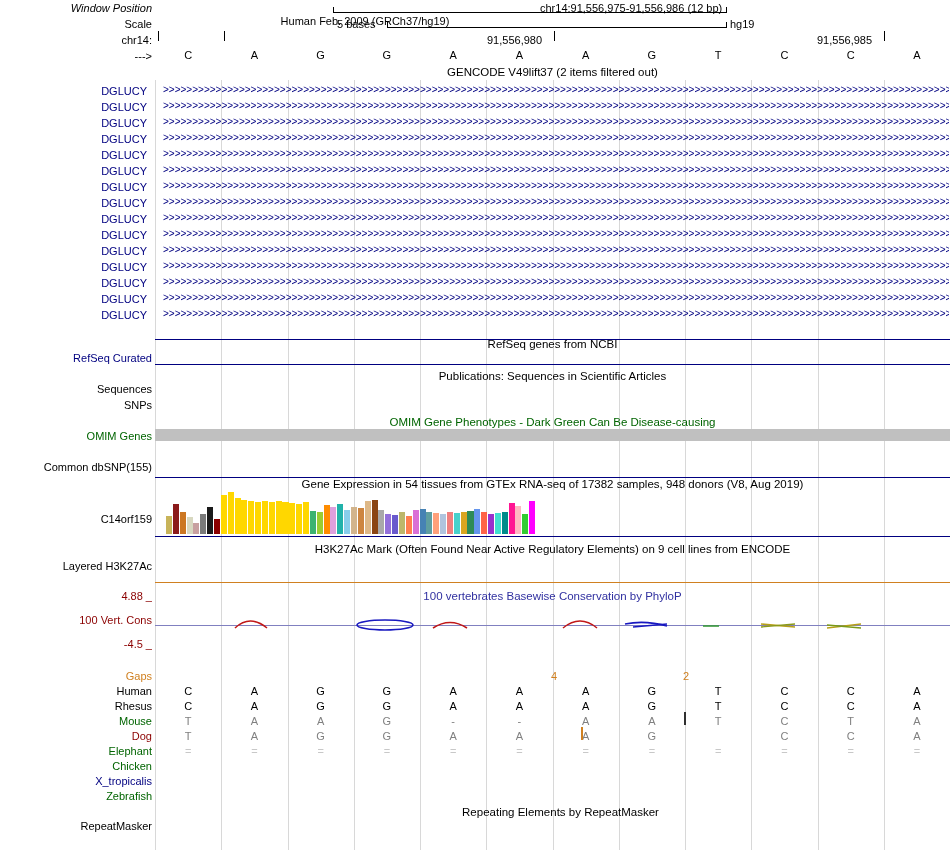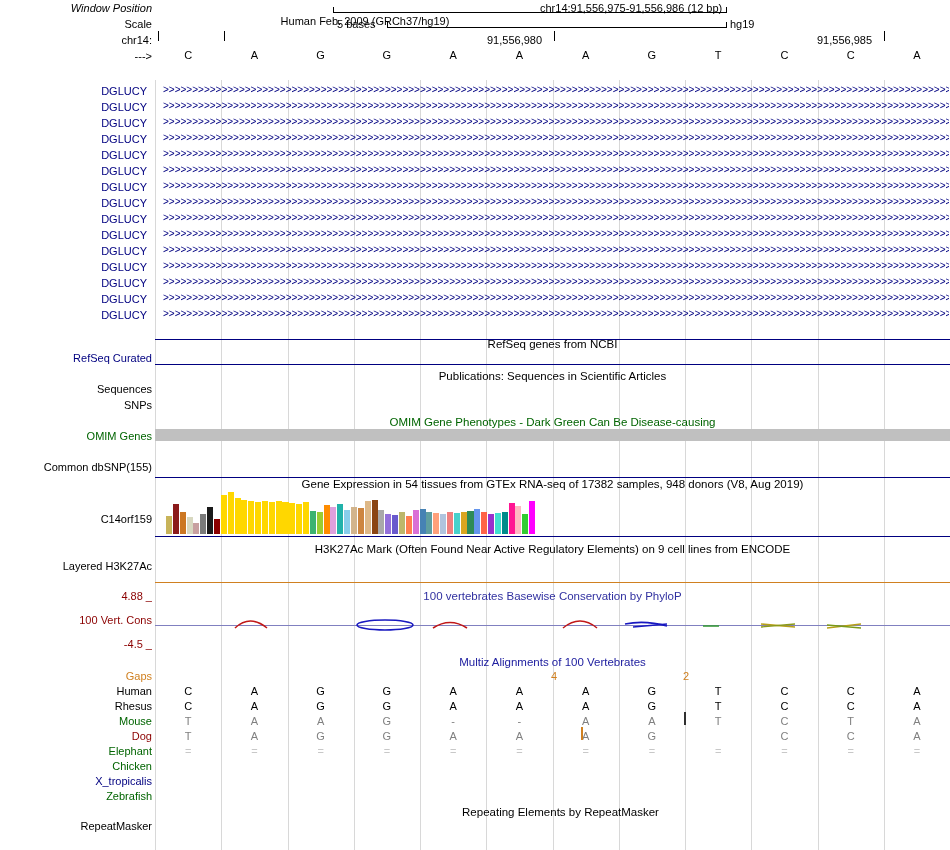--- a/index.html
+++ b/index.html
@@ -120,20 +120,21 @@
       <div class="seqchar" style="left: 443.125px; top: 49px;">A</div>
       <div class="seqchar" style="left: 509.375px; top: 49px;">A</div>
       <div class="seqchar" style="left: 575.625px; top: 49px;">A</div>
       <div class="seqchar" style="left: 641.875px; top: 49px;">G</div>
       <div class="seqchar" style="left: 708.125px; top: 49px;">T</div>
       <div class="seqchar" style="left: 774.375px; top: 49px;">C</div>
       <div class="seqchar" style="left: 840.625px; top: 49px;">C</div>
       <div class="seqchar" style="left: 906.875px; top: 49px;">A</div>
     </div>
 
+  <div class="tracktitle" style="top:66px;">GENCODE V49lift37 (2 items filtered out)</div>
   <div id="generows">
       <div class="gene-lbl" style="top: 85px;">DGLUCY</div>
       <div class="gene-row" style="top: 84px;">&gt;&gt;&gt;&gt;&gt;&gt;&gt;&gt;&gt;&gt;&gt;&gt;&gt;&gt;&gt;&gt;&gt;&gt;&gt;&gt;&gt;&gt;&gt;&gt;&gt;&gt;&gt;&gt;&gt;&gt;&gt;&gt;&gt;&gt;&gt;&gt;&gt;&gt;&gt;&gt;&gt;&gt;&gt;&gt;&gt;&gt;&gt;&gt;&gt;&gt;&gt;&gt;&gt;&gt;&gt;&gt;&gt;&gt;&gt;&gt;&gt;&gt;&gt;&gt;&gt;&gt;&gt;&gt;&gt;&gt;&gt;&gt;&gt;&gt;&gt;&gt;&gt;&gt;&gt;&gt;&gt;&gt;&gt;&gt;&gt;&gt;&gt;&gt;&gt;&gt;&gt;&gt;&gt;&gt;&gt;&gt;&gt;&gt;&gt;&gt;&gt;&gt;&gt;&gt;&gt;&gt;&gt;&gt;&gt;&gt;&gt;&gt;&gt;&gt;&gt;&gt;&gt;&gt;&gt;&gt;&gt;&gt;&gt;&gt;&gt;&gt;&gt;&gt;&gt;&gt;&gt;&gt;&gt;&gt;&gt;&gt;&gt;&gt;&gt;&gt;&gt;</div>
       <div class="gene-lbl" style="top: 101px;">DGLUCY</div>
       <div class="gene-row" style="top: 100px;">&gt;&gt;&gt;&gt;&gt;&gt;&gt;&gt;&gt;&gt;&gt;&gt;&gt;&gt;&gt;&gt;&gt;&gt;&gt;&gt;&gt;&gt;&gt;&gt;&gt;&gt;&gt;&gt;&gt;&gt;&gt;&gt;&gt;&gt;&gt;&gt;&gt;&gt;&gt;&gt;&gt;&gt;&gt;&gt;&gt;&gt;&gt;&gt;&gt;&gt;&gt;&gt;&gt;&gt;&gt;&gt;&gt;&gt;&gt;&gt;&gt;&gt;&gt;&gt;&gt;&gt;&gt;&gt;&gt;&gt;&gt;&gt;&gt;&gt;&gt;&gt;&gt;&gt;&gt;&gt;&gt;&gt;&gt;&gt;&gt;&gt;&gt;&gt;&gt;&gt;&gt;&gt;&gt;&gt;&gt;&gt;&gt;&gt;&gt;&gt;&gt;&gt;&gt;&gt;&gt;&gt;&gt;&gt;&gt;&gt;&gt;&gt;&gt;&gt;&gt;&gt;&gt;&gt;&gt;&gt;&gt;&gt;&gt;&gt;&gt;&gt;&gt;&gt;&gt;&gt;&gt;&gt;&gt;&gt;&gt;&gt;&gt;&gt;&gt;&gt;&gt;</div>
       <div class="gene-lbl" style="top: 117px;">DGLUCY</div>
       <div class="gene-row" style="top: 116px;">&gt;&gt;&gt;&gt;&gt;&gt;&gt;&gt;&gt;&gt;&gt;&gt;&gt;&gt;&gt;&gt;&gt;&gt;&gt;&gt;&gt;&gt;&gt;&gt;&gt;&gt;&gt;&gt;&gt;&gt;&gt;&gt;&gt;&gt;&gt;&gt;&gt;&gt;&gt;&gt;&gt;&gt;&gt;&gt;&gt;&gt;&gt;&gt;&gt;&gt;&gt;&gt;&gt;&gt;&gt;&gt;&gt;&gt;&gt;&gt;&gt;&gt;&gt;&gt;&gt;&gt;&gt;&gt;&gt;&gt;&gt;&gt;&gt;&gt;&gt;&gt;&gt;&gt;&gt;&gt;&gt;&gt;&gt;&gt;&gt;&gt;&gt;&gt;&gt;&gt;&gt;&gt;&gt;&gt;&gt;&gt;&gt;&gt;&gt;&gt;&gt;&gt;&gt;&gt;&gt;&gt;&gt;&gt;&gt;&gt;&gt;&gt;&gt;&gt;&gt;&gt;&gt;&gt;&gt;&gt;&gt;&gt;&gt;&gt;&gt;&gt;&gt;&gt;&gt;&gt;&gt;&gt;&gt;&gt;&gt;&gt;&gt;&gt;&gt;&gt;&gt;</div>
       <div class="gene-lbl" style="top: 133px;">DGLUCY</div>
       <div class="gene-row" style="top: 132px;">&gt;&gt;&gt;&gt;&gt;&gt;&gt;&gt;&gt;&gt;&gt;&gt;&gt;&gt;&gt;&gt;&gt;&gt;&gt;&gt;&gt;&gt;&gt;&gt;&gt;&gt;&gt;&gt;&gt;&gt;&gt;&gt;&gt;&gt;&gt;&gt;&gt;&gt;&gt;&gt;&gt;&gt;&gt;&gt;&gt;&gt;&gt;&gt;&gt;&gt;&gt;&gt;&gt;&gt;&gt;&gt;&gt;&gt;&gt;&gt;&gt;&gt;&gt;&gt;&gt;&gt;&gt;&gt;&gt;&gt;&gt;&gt;&gt;&gt;&gt;&gt;&gt;&gt;&gt;&gt;&gt;&gt;&gt;&gt;&gt;&gt;&gt;&gt;&gt;&gt;&gt;&gt;&gt;&gt;&gt;&gt;&gt;&gt;&gt;&gt;&gt;&gt;&gt;&gt;&gt;&gt;&gt;&gt;&gt;&gt;&gt;&gt;&gt;&gt;&gt;&gt;&gt;&gt;&gt;&gt;&gt;&gt;&gt;&gt;&gt;&gt;&gt;&gt;&gt;&gt;&gt;&gt;&gt;&gt;&gt;&gt;&gt;&gt;&gt;&gt;&gt;</div>
       <div class="gene-lbl" style="top: 149px;">DGLUCY</div>
@@ -256,21 +257,20 @@
     <path d="M408 28 Q425 14 442 28" stroke="#c01818" stroke-width="1.6" fill="none"></path>
     <path d="M470 24 Q490 20 512 26" stroke="#1818c0" stroke-width="1.6" fill="none"></path>
     <path d="M478 27 L512 24" stroke="#1818c0" stroke-width="1.4" fill="none"></path>
     <line x1="548" y1="26" x2="564" y2="26" stroke="#3a9a3a" stroke-width="1.6"></line>
     <path d="M606 24 L640 27" stroke="#b8a018" stroke-width="1.6" fill="none"></path>
     <path d="M606 27 L640 24" stroke="#8a9a18" stroke-width="1.4" fill="none"></path>
     <path d="M672 28 L706 24" stroke="#b8a018" stroke-width="1.6" fill="none"></path>
     <path d="M672 25 L706 28" stroke="#7a9a18" stroke-width="1.4" fill="none"></path>
   </svg>
 
-  <div class="tracktitle" style="top:656px;color:#2020a0;">Multiz Alignments of 100 Vertebrates</div>
   <div class="lbl" style="left:0;top:670px;width:152px;color:#d08020;">Gaps</div>
   <div id="gapmarks">
       <div style="position: absolute; left: 551px; top: 670px; color: rgb(208, 128, 32); font-size: 11px;">4</div>
       <div style="position: absolute; left: 683px; top: 670px; color: rgb(208, 128, 32); font-size: 11px;">2</div>
     </div>
   <div id="multizlabels">
       <div class="lbl" style="left: 0px; width: 152px; top: 685px; color: rgb(0, 0, 0);">Human</div>
       <div class="lbl" style="left: 0px; width: 152px; top: 700px; color: rgb(0, 0, 0);">Rhesus</div>
       <div class="lbl" style="left: 0px; width: 152px; top: 715px; color: rgb(0, 100, 0);">Mouse</div>
       <div class="lbl" style="left: 0px; width: 152px; top: 730px; color: rgb(139, 0, 0);">Dog</div>

